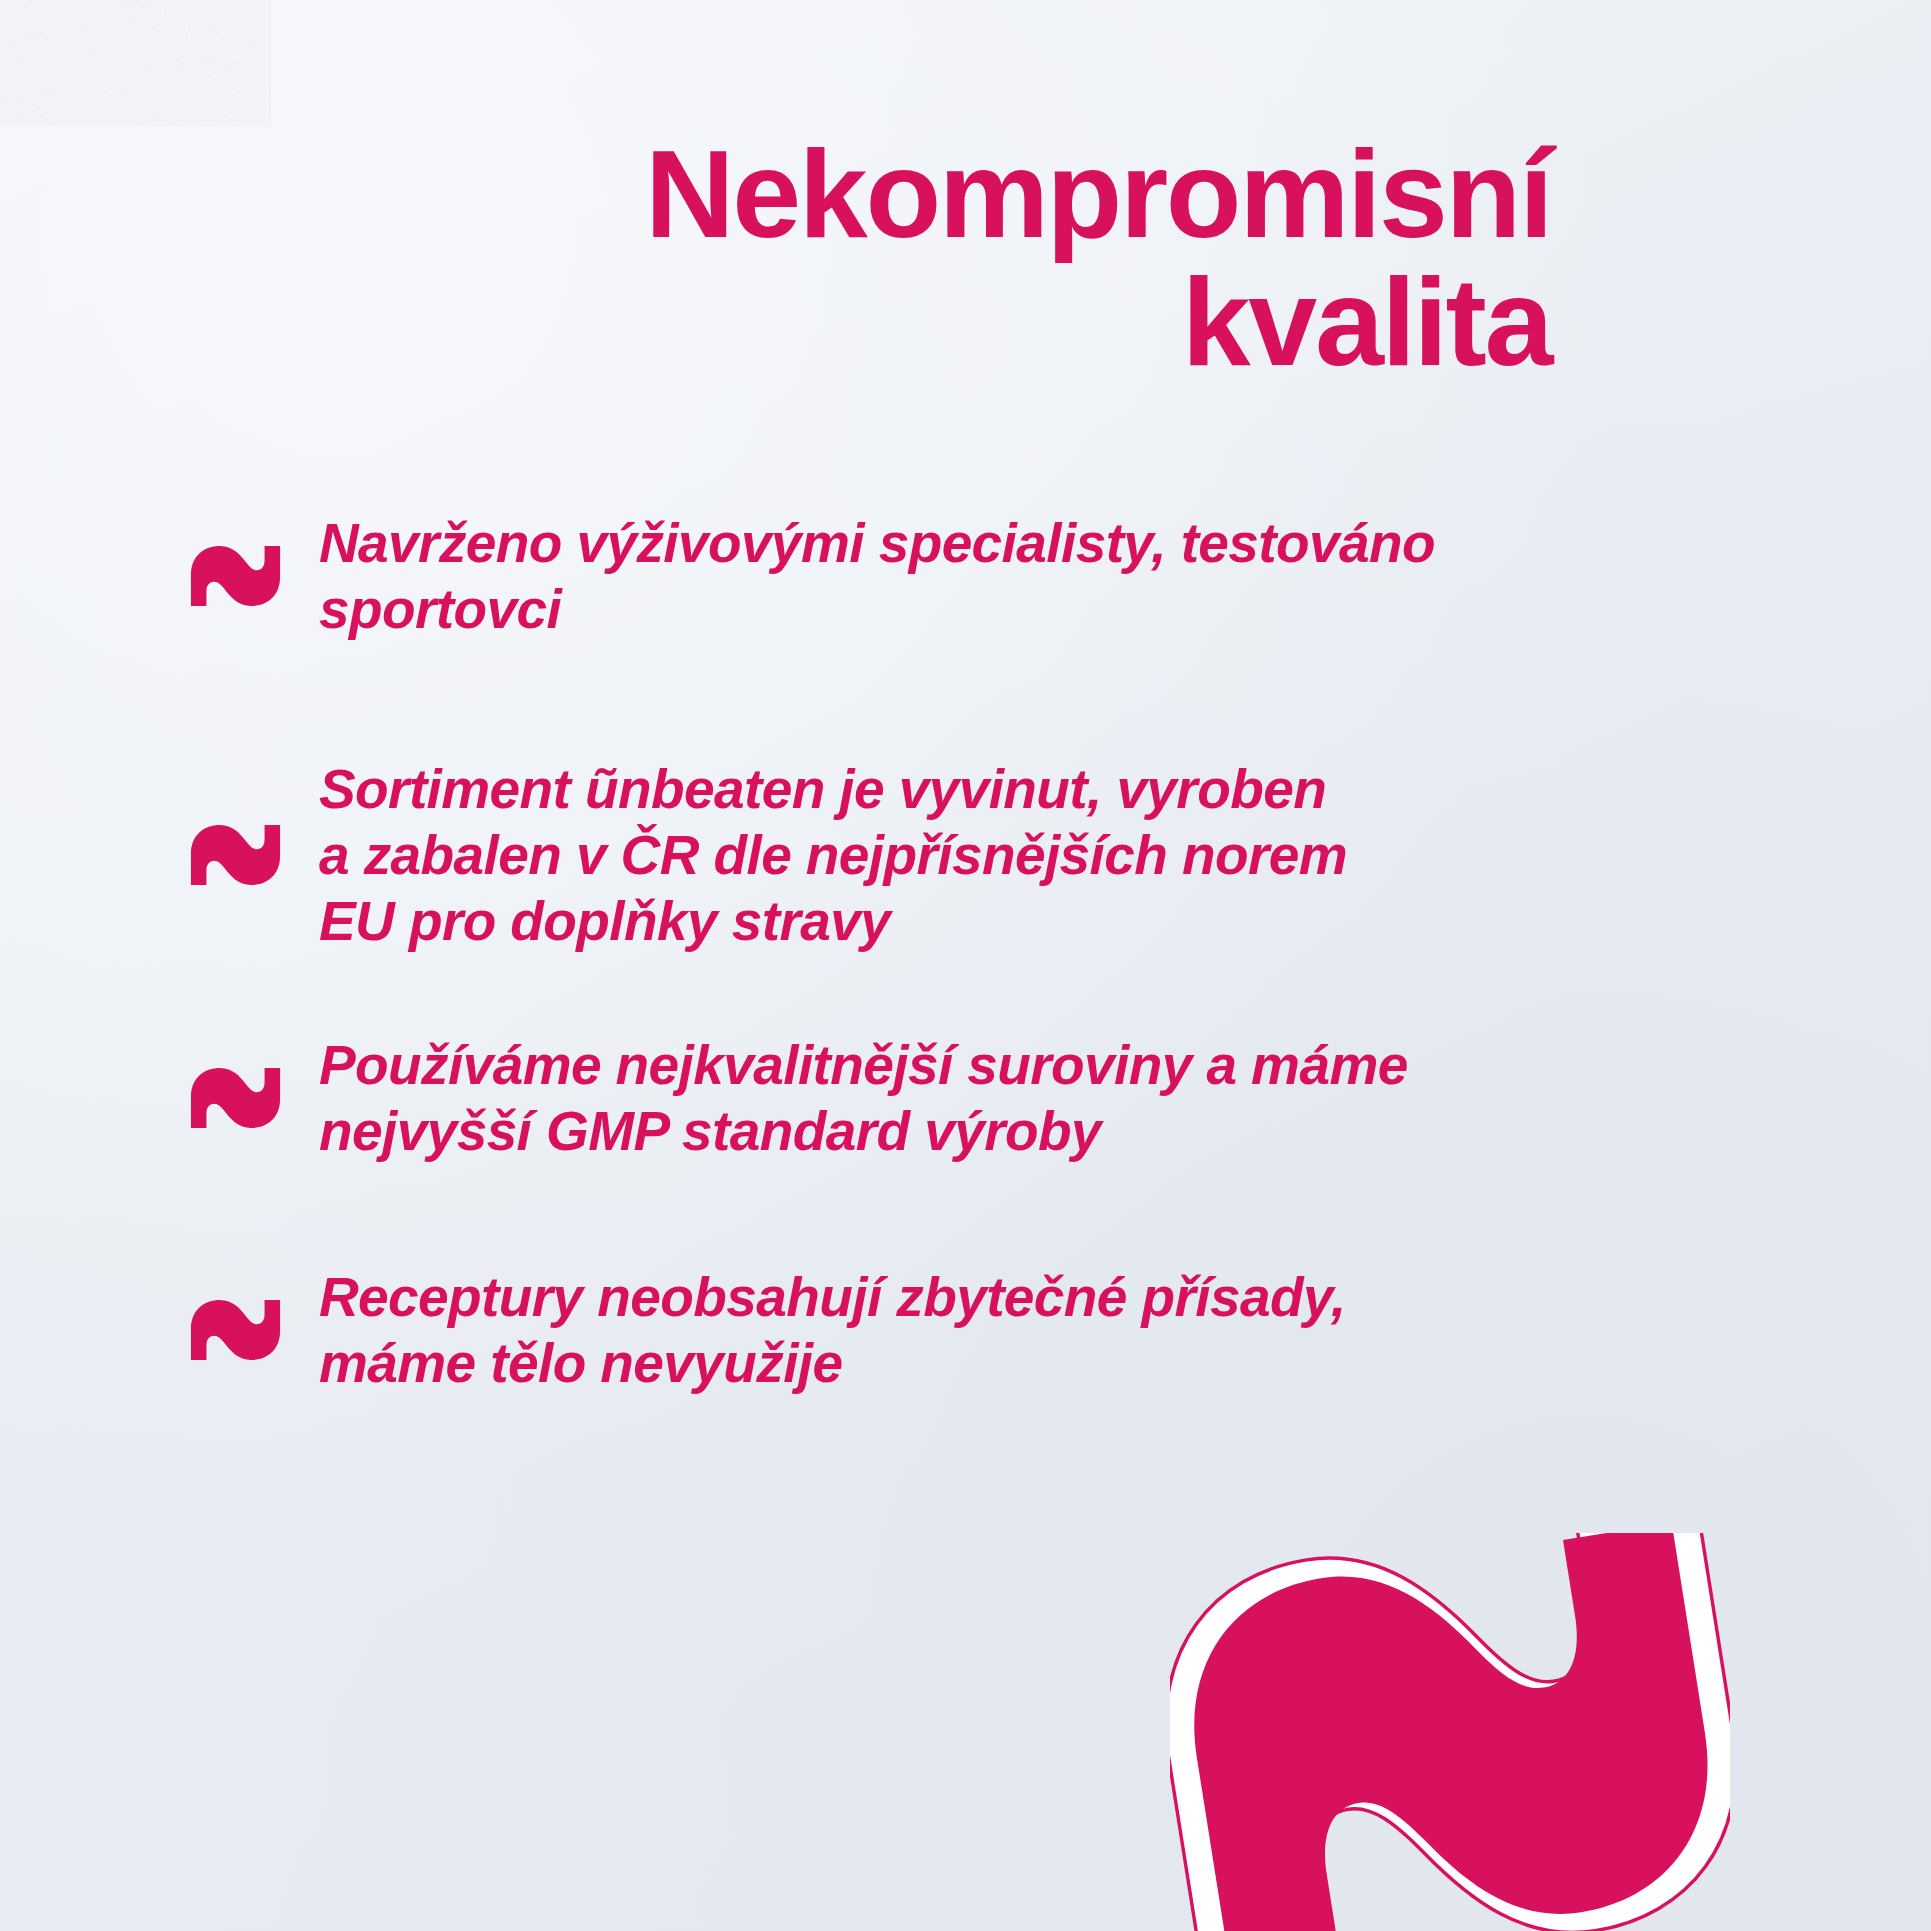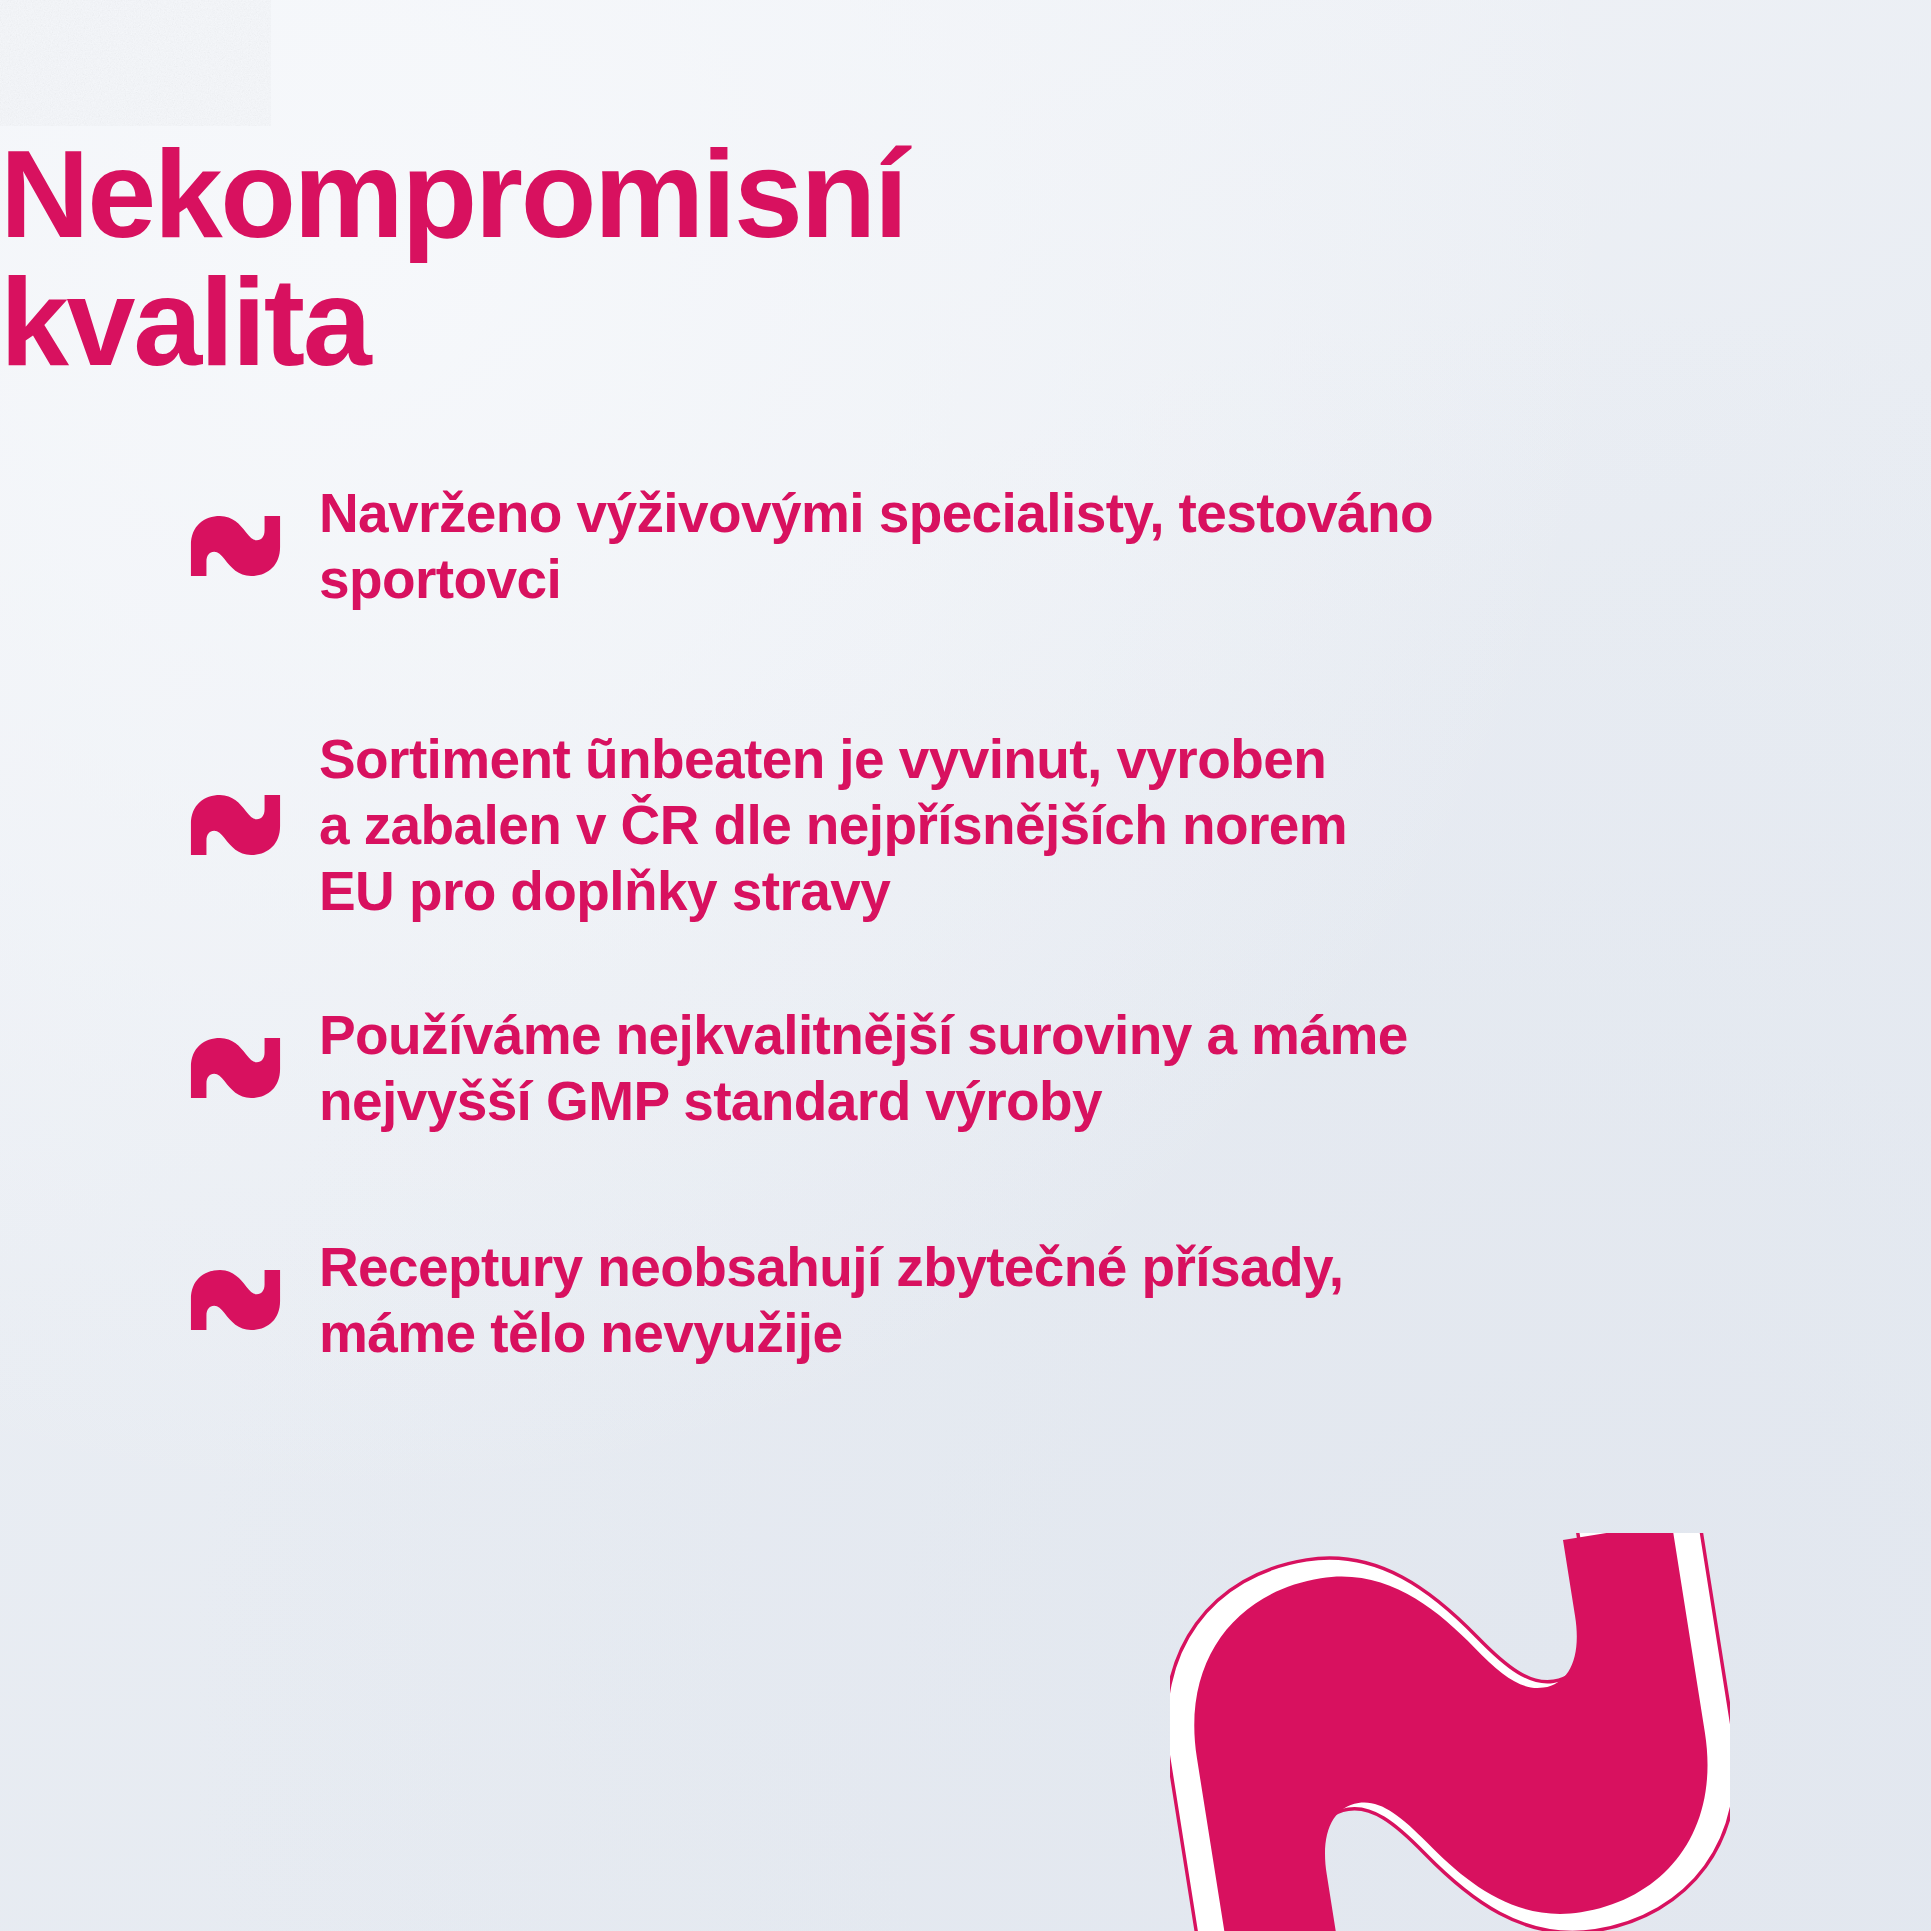--- a/index.html
+++ b/index.html
@@ -33,35 +33,36 @@
     mix-blend-mode:multiply;
     pointer-events:none;
   }
 
   
   .title {
     position:absolute;
     top:131px;
     left:0;
     width:1551px;
-    text-align:left;
+    text-align:right;
     color:#d8115f;
     font-size:124px;
     line-height:1.03;
     font-weight:700;
     letter-spacing:-2.4px;
     white-space:pre-line;
   }
 
   
   .bullets {
     position:absolute;
     left:189px;
-    top:480px;
+    top:510px;
     width:1661px;
+    font-style:italic;
   }
 
   .bullet {
     display:flex;
     align-items:center;
     gap:37px;
   }
   .bullet.b0 { margin-bottom:114px; }
   .bullet.b1 { margin-bottom:78px; }
   .bullet.b2 { margin-bottom:100px; }

